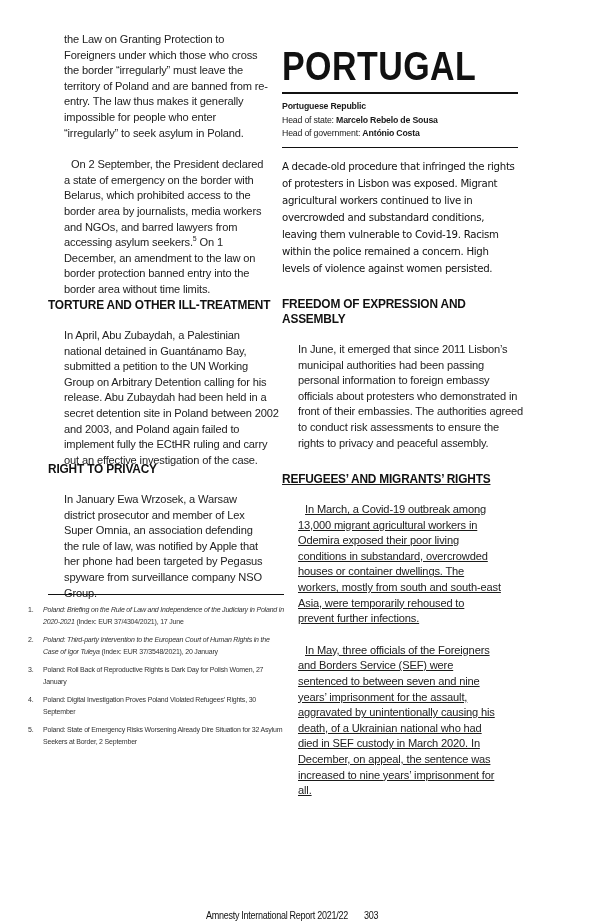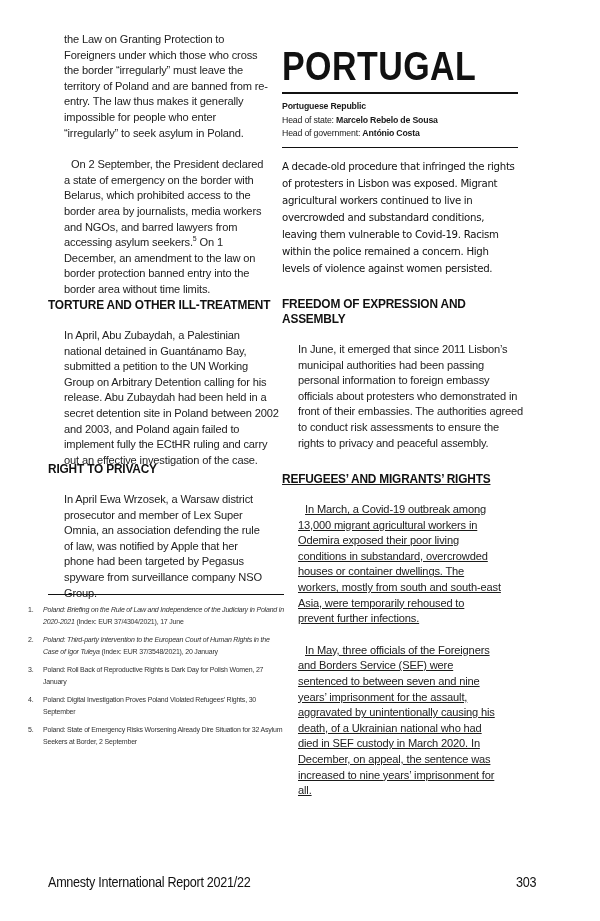--- a/index.html
+++ b/index.html
@@ -21,38 +21,38 @@
     .fn .txt { flex: 1; }
     .fn i { font-style: italic; }
     .title { font-family: "Liberation Sans", sans-serif; font-weight: 700; font-size: 40px; line-height: 40px; letter-spacing: 0.5px; transform: scaleX(0.85); transform-origin: left; margin: 30px 0 6px 0; color: #111; }
     .rule-thick { border-top: 2.5px solid #111; width: 236px; }
     .rule-thin { border-top: 1px solid #111; width: 236px; }
     .facts { font-family: "Liberation Sans", sans-serif; font-size: 9.5px; line-height: 13.5px; margin: 5px 0 7px 0; letter-spacing: -0.2px; transform: scaleX(0.92); transform-origin: left; white-space: nowrap; }
     .facts b { font-weight: 700; }
     .summary { font-family: "DejaVu Sans", sans-serif; font-size: 10.2px; line-height: 17px; margin: 10px 0 0 0; letter-spacing: -0.3px; color: #111; }
     .sec-right-free { position: absolute; top: 280px; }
     .sec-right-ref { position: absolute; top: 455px; text-decoration: underline; }
-    .footer { position: absolute; top: 874px; left: 48px; width: 490px; display: flex; justify-content: space-between; font-family: "Liberation Sans", sans-serif; font-size: 14px; letter-spacing: -0.3px; color: #111; }
+    .footer { position: absolute; top: 910px; left: 48px; width: 490px; display: flex; justify-content: center; font-family: "Liberation Sans", sans-serif; font-size: 10px; letter-spacing: -0.3px; color: #111; }
     .footer span { transform: scaleX(0.9); transform-origin: left; display: inline-block; }
   </style>
 </head>
 <body>
 
 <div class="col col-left">
   <p class="body">the Law on Granting Protection to Foreigners under which those who cross the border “irregularly” must leave the territory of Poland and are banned from re-entry. The law thus makes it generally impossible for people who enter “irregularly” to seek asylum in Poland.</p>
   <p class="body indent"><span>On 2 September, the President declared a state of emergency on the border with Belarus, which prohibited access to the border area by journalists, media workers and NGOs, and barred lawyers from accessing asylum seekers.</span><sup>5</sup><span> On 1 December, an amendment to the law on border protection banned entry into the border area without time limits.</span></p>
 
   <div class="sec-left-torture">
     <h2>TORTURE AND OTHER ILL-TREATMENT</h2>
     <p class="body">In April, Abu Zubaydah, a Palestinian national detained in Guantánamo Bay, submitted a petition to the UN Working Group on Arbitrary Detention calling for his release. Abu Zubaydah had been held in a secret detention site in Poland between 2002 and 2003, and Poland again failed to implement fully the ECtHR ruling and carry out an effective investigation of the case.</p>
   </div>
 
   <div class="sec-left-privacy">
     <h2>RIGHT TO PRIVACY</h2>
-    <p class="body">In April Ewa Wrzosek, a Warsaw district prosecutor and member of Lex Super Omnia, an association defending the rule of law, was notified by Apple that her phone had been targeted by Pegasus spyware from surveillance company NSO Group.</p>
+    <p class="body">In January Ewa Wrzosek, a Warsaw district prosecutor and member of Lex Super Omnia, an association defending the rule of law, was notified by Apple that her phone had been targeted by Pegasus spyware from surveillance company NSO Group.</p>
   </div>
 </div>
 
 <div class="fn-rule"></div>
 
 <div class="footnotes">
   <div class="fn">
     <span class="num">1.</span>
     <span class="txt"><i>Poland: Briefing on the Rule of Law and Independence of the Judiciary in Poland in 2020-2021</i><span> (Index: EUR 37/4304/2021), 17 June</span></span>
   </div>

